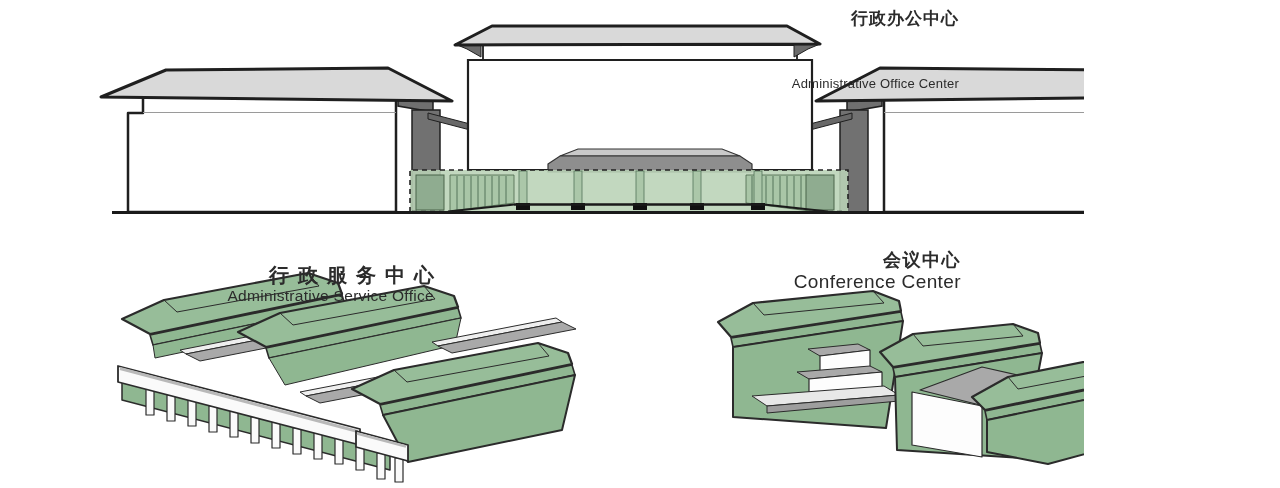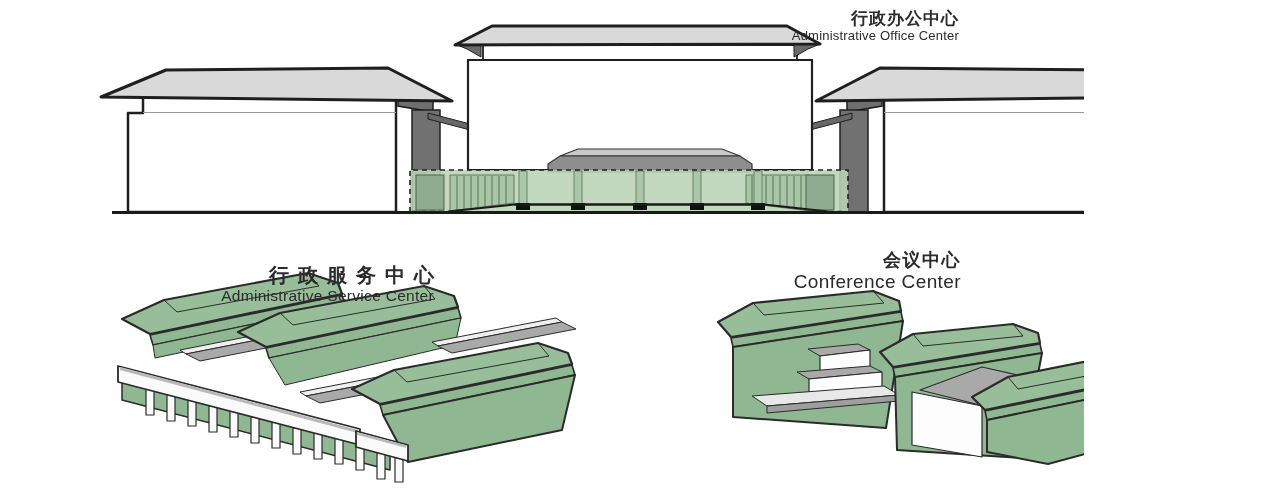--- a/index.html
+++ b/index.html
@@ -15,21 +15,21 @@
     position:absolute;
     text-align:right;
     color:#2b2b2b;
     line-height:1.15;
     white-space:nowrap;
   }
   .fig-label .zh{display:block;font-weight:bold;}
   .fig-label .en{display:block;font-weight:normal;}
   .label-office{right:125px;top:9px;}
   .label-office .zh{font-size:17px;letter-spacing:1px;}
-  .label-office .en{font-size:13px;letter-spacing:0.2px;}
+  .label-office .en{font-size:13px;letter-spacing:0.2px;margin-top:48px;}
   .label-service{right:650px;top:264px;}
   .label-service .zh{font-size:20px;letter-spacing:9px;margin-right:-9px;}
   .label-service .en{font-size:15.5px;letter-spacing:0.3px;}
   .label-conference{right:123px;top:250px;}
   .label-conference .zh{font-size:18px;letter-spacing:1.5px;}
   .label-conference .en{font-size:19px;letter-spacing:0.4px;}
 </style>
 </head>
 <body>
 
@@ -206,21 +206,21 @@
     </g>
   </svg>
 
   <div class="fig-label label-office">
     <span class="zh">行政办公中心</span>
     <span class="en">Administrative Office Center</span>
   </div>
 
   <div class="fig-label label-service">
     <span class="zh">行政服务中心</span>
-    <span class="en">Administrative Service Center</span>
+    <span class="en">Administrative Service Office</span>
   </div>
 
   <div class="fig-label label-conference">
     <span class="zh">会议中心</span>
     <span class="en">Conference Center</span>
   </div>
 
 </div>
 
 </body></html>

